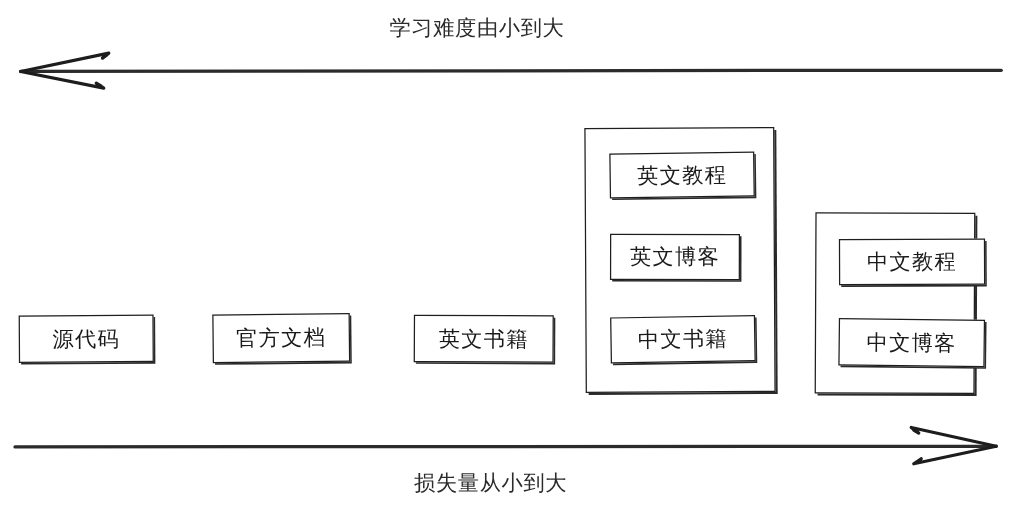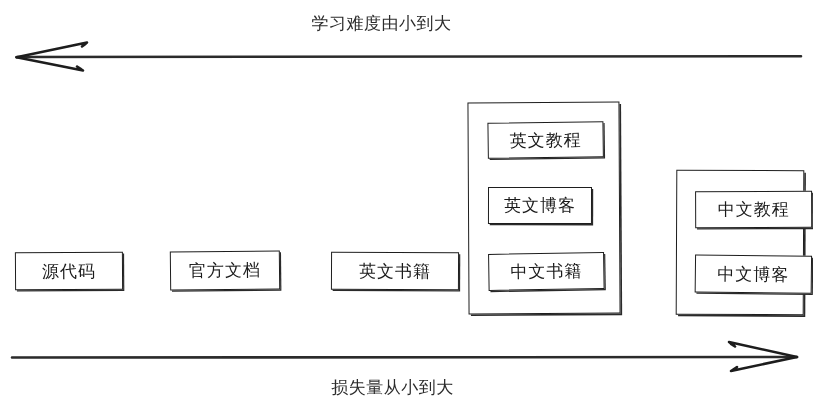--- a/index.html
+++ b/index.html
@@ -88,24 +88,24 @@
 </svg>
 
 <div class="axis-label" id="top-axis-label">学习难度由小到大</div>
 
 <div class="axis-label" id="bottom-axis-label">损失量从小到大</div>
 
 <div class="node sk1" style="left:15px; top:252px; width:108px; height:38px;">源代码</div>
 
 <div class="node sk2" style="left:170px; top:251px; width:110px; height:39px;">官方文档</div>
 
-<div class="node sk3" style="left:331px; top:252px; width:128px; height:38px;">英文书籍</div>
+<div class="node sk3" style="left:331px; top:252px; width:112px; height:38px;">英文书籍</div>
 
 <div class="group sk6" style="left:468px; top:102px; width:152px; height:212px;">
   <div class="node sk4" style="left:19px; top:19px; width:116px; height:36px;">英文教程</div>
   <div class="node sk5" style="left:19px; top:84px; width:104px; height:37px;">英文博客</div>
   <div class="node sk2" style="left:19px; top:150px; width:116px; height:37px;">中文书籍</div>
 </div>
 
-<div class="group sk3" style="left:676px; top:170px; width:128px; height:145px;">
+<div class="group sk3" style="left:652px; top:170px; width:128px; height:145px;">
   <div class="node sk4" style="left:18px; top:20px; width:117px; height:37px;">中文教程</div>
   <div class="node sk5" style="left:18px; top:84px; width:117px; height:38px;">中文博客</div>
 </div>
 
 </body></html>

